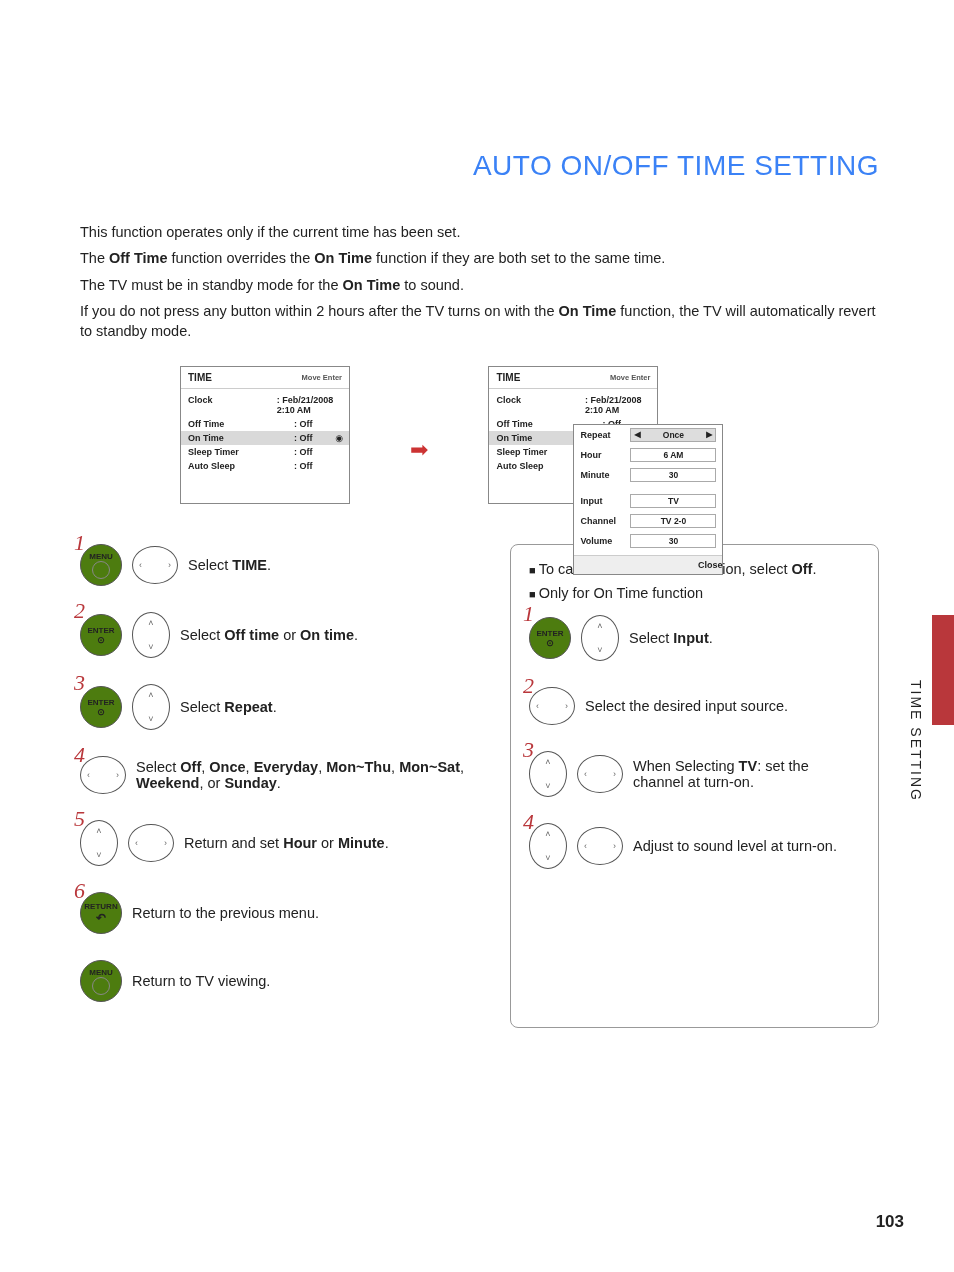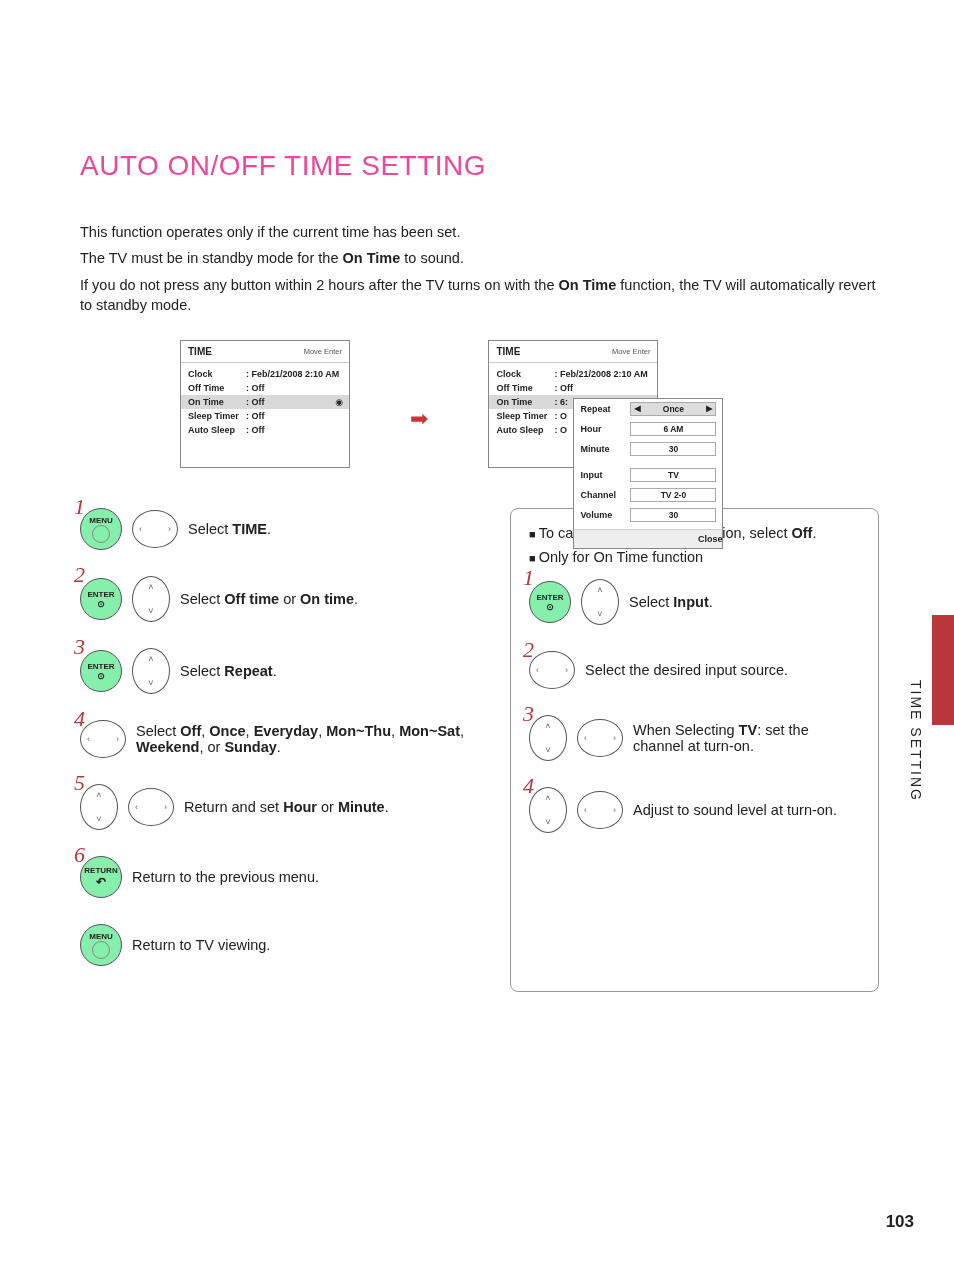--- a/index.html
+++ b/index.html
@@ -10,25 +10,26 @@
     background: #fff;
     width: 954px;
     height: 1272px;
     position: relative;
     color: #222;
   }
   .page {
     padding: 150px 75px 0 80px;
   }
   .title {
-    color: #ec4899;
+    color: #3b82f6;
     font-size: 28px;
     letter-spacing: 0.5px;
     font-weight: 400;
     margin-bottom: 40px;
+    text-align: right;
   }
   .intro p {
     margin: 6px 0;
     font-size: 14.5px;
     line-height: 1.4;
   }
   .screens-row {
     display: flex;
     align-items: flex-start;
     margin-top: 25px;
@@ -41,25 +42,25 @@
   }
   .osd-header {
     display: flex;
     justify-content: space-between;
     align-items: center;
     padding: 5px 7px;
     border-bottom: 1px solid #ccc;
     font-weight: bold;
     font-size: 10px;
   }
-  .osd-header .hints { font-weight: normal; font-size: 7.5px; color: #555; }
+  .osd-header .hints { font-weight: bold; font-size: 7.5px; color: #555; }
   .osd-body { padding: 4px 7px 30px 7px; }
   .osd-row { display: flex; padding: 2px 0; }
   .osd-row .lbl { width: 58px; font-weight: bold; }
-  .osd-row .val { font-weight: bold; }
+  .osd-row .val { font-weight: bold; margin-left: 48px; }
   .osd-row.hl { background: #d9d9d9; margin: 0 -7px; padding: 2px 7px; position: relative;}
   .osd-row.hl .radio { position:absolute; right:6px; top:2px; }
   .arrow-big {
     color: #c33; font-size: 22px; align-self: center; margin-top: 30px;
   }
   .osd2-wrap { position: relative; }
   .popup {
     position: absolute;
     top: 58px; left: 85px;
     width: 150px;
@@ -111,21 +112,21 @@
     font-family: Georgia, serif;
     font-style: italic;
   }
   .remote-btn {
     width: 42px; height: 42px;
     border: 1.5px solid #555;
     border-radius: 50%;
     display:flex; align-items:center; justify-content:center;
     flex-direction:column;
     font-size: 8px; font-weight:bold;
-    background:#86efac;
+    background:#4d7c0f;
     flex-shrink:0;
   }
   .remote-btn .inner-circle{
     width:18px;height:18px;border:1px solid #888;border-radius:50%;
   }
   .remote-btn.return .arc { font-size:12px; }
   .nav-oval {
     width: 38px; height:46px;
     border:1.5px solid #555; border-radius:50%/50%;
     display:flex; flex-direction:column;
@@ -147,34 +148,37 @@
   }
   .side-label {
     position:absolute;
     right:30px; top:680px;
     writing-mode: vertical-rl;
     font-size:14px;
     letter-spacing:2px;
   }
   .page-num {
     position:absolute;
-    bottom:40px; right:40px;
+    bottom:40px; right:50px;
     font-weight:bold;
     font-size:17px;
   }
   .screens-outer{ margin-left:100px; }
 </style>
 </head>
 <body>
 
 <div class="page">
   <div class="title">AUTO ON/OFF TIME SETTING</div>
 
   <div class="intro">
     <p>This function operates only if the current time has been set.</p>
+    <p>
+      <span>The </span><b>Off Time</b><span> function overrides the </span><b>On Time</b><span> function if they are both set to the same time.</span>
+    </p>
     <p>
       <span>The TV must be in standby mode for the </span><b>On Time</b><span> to sound.</span>
     </p>
     <p>
       <span>If you do not press any button within 2 hours after the TV turns on with the </span><b>On Time</b><span> function, the TV will automatically revert to standby mode.</span>
     </p>
   </div>
 
   <div class="screens-row screens-outer">
 

